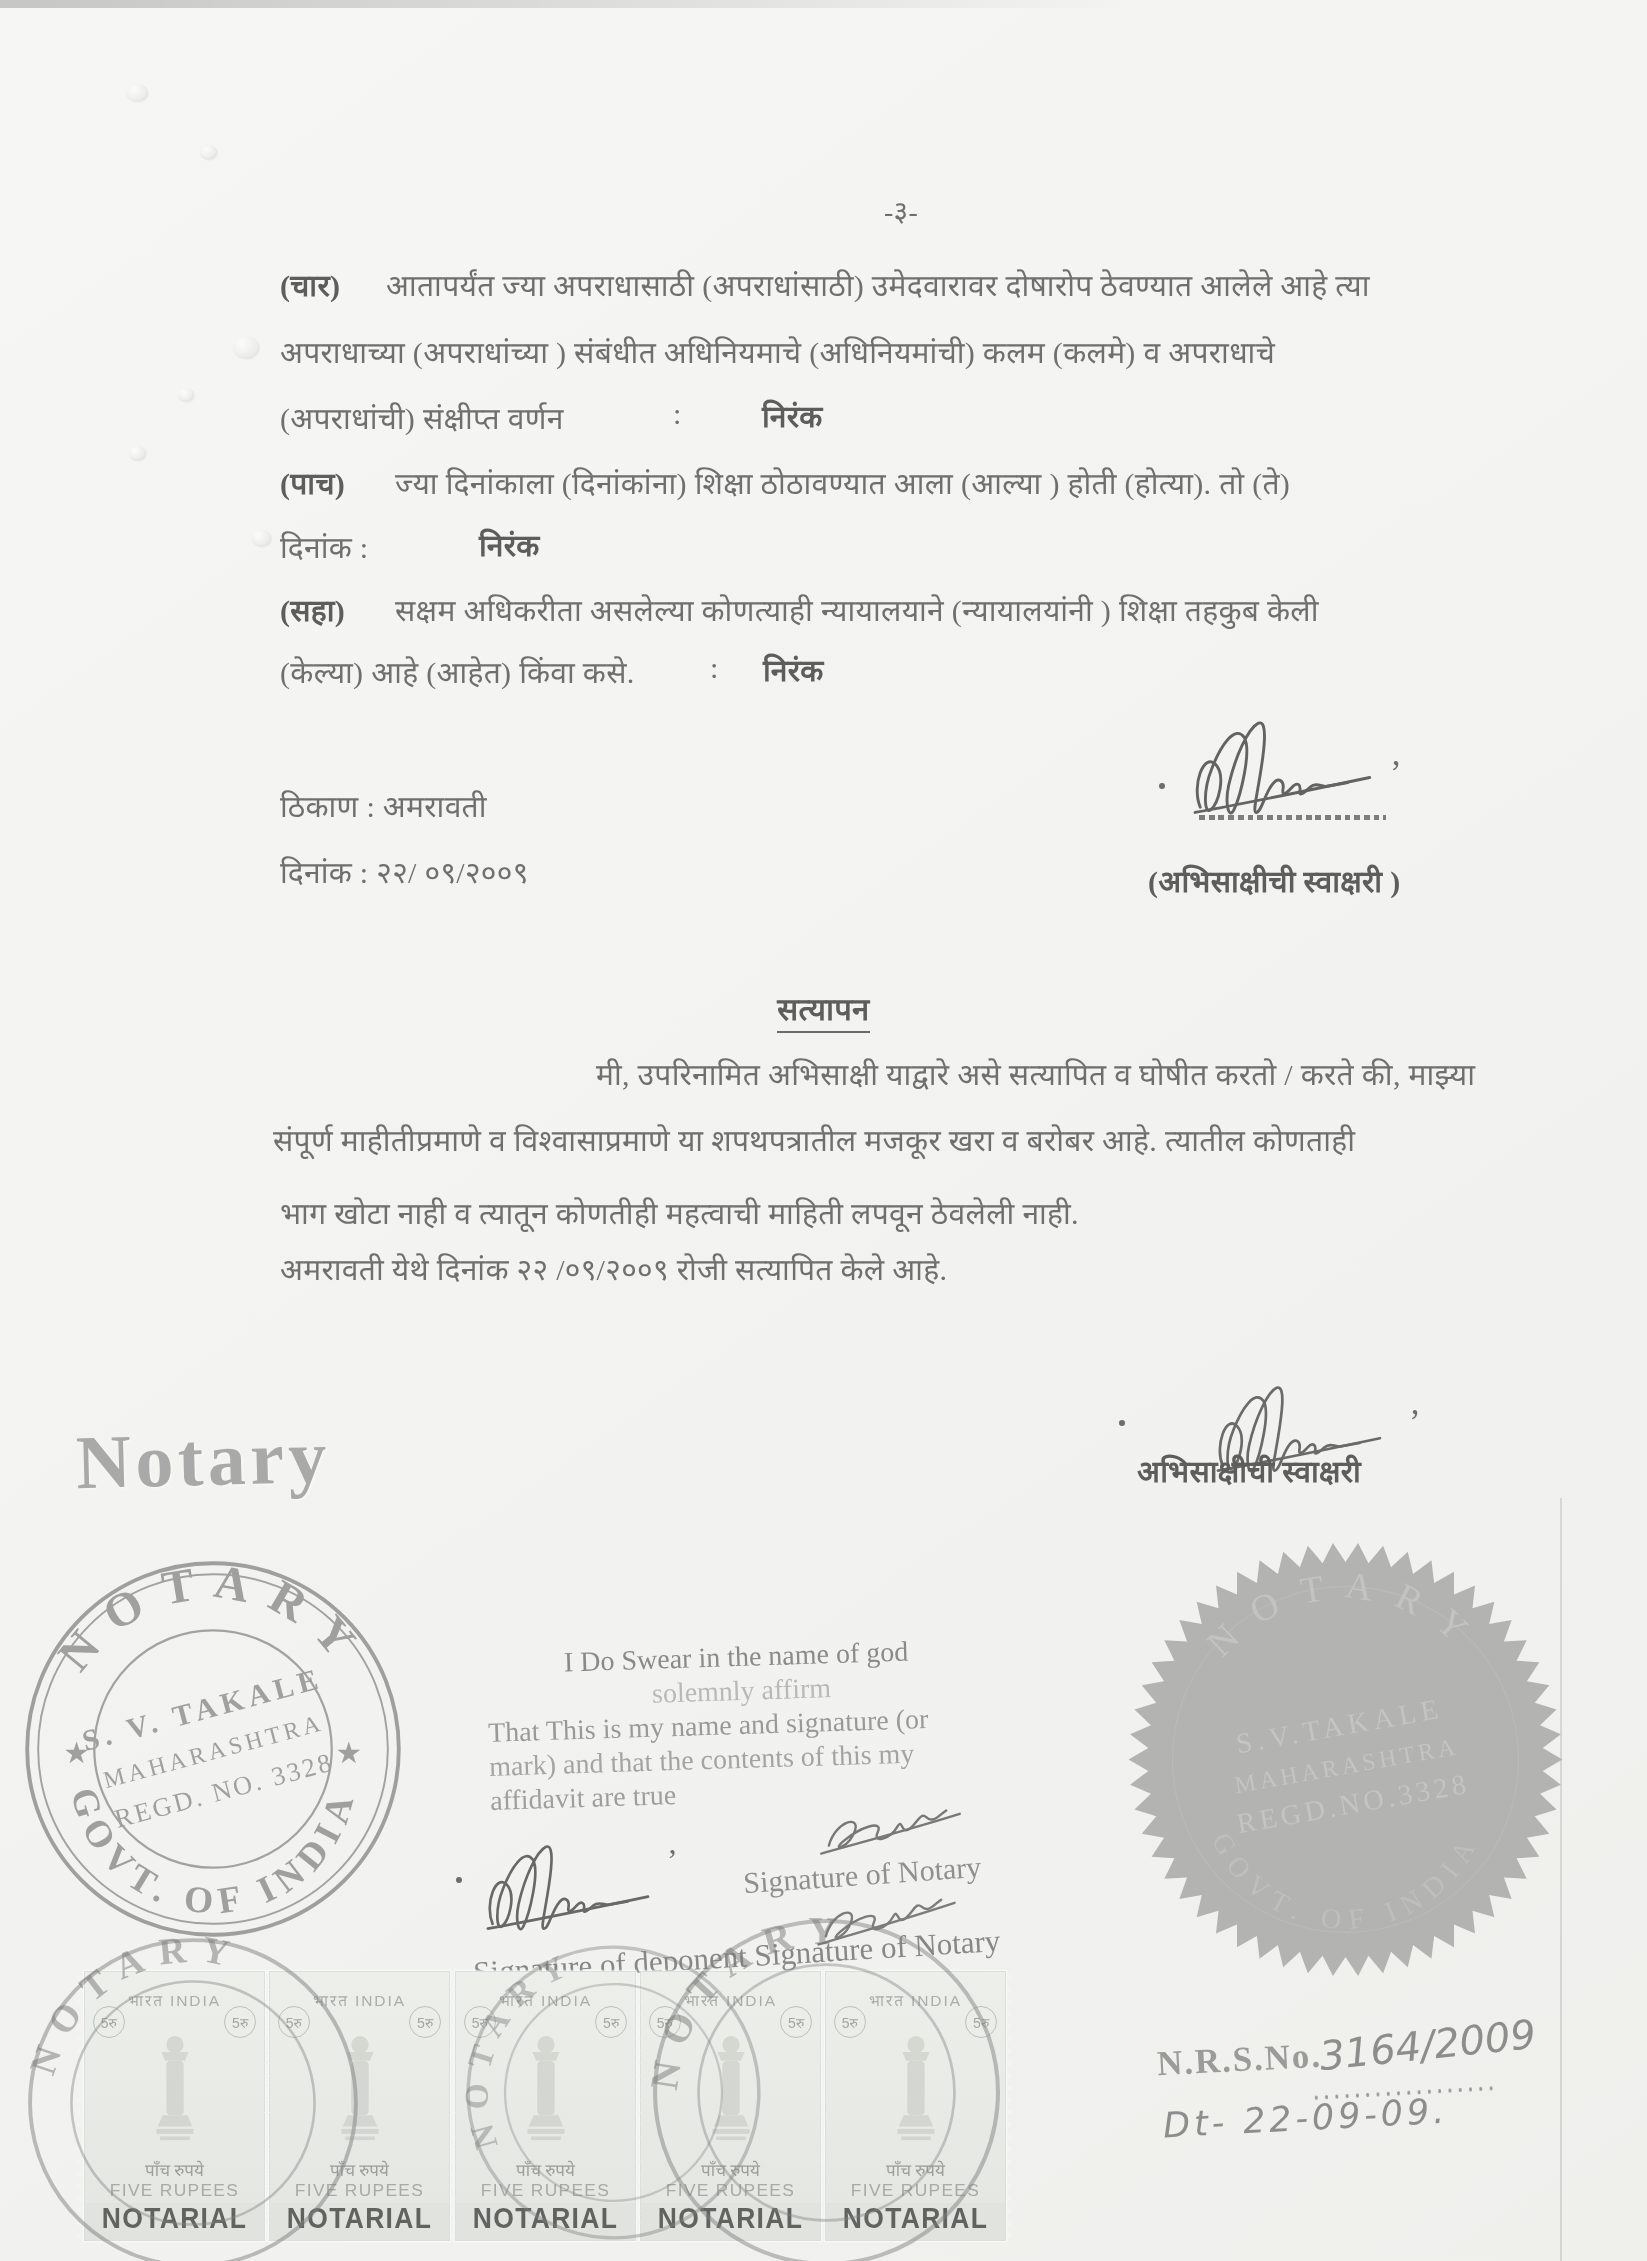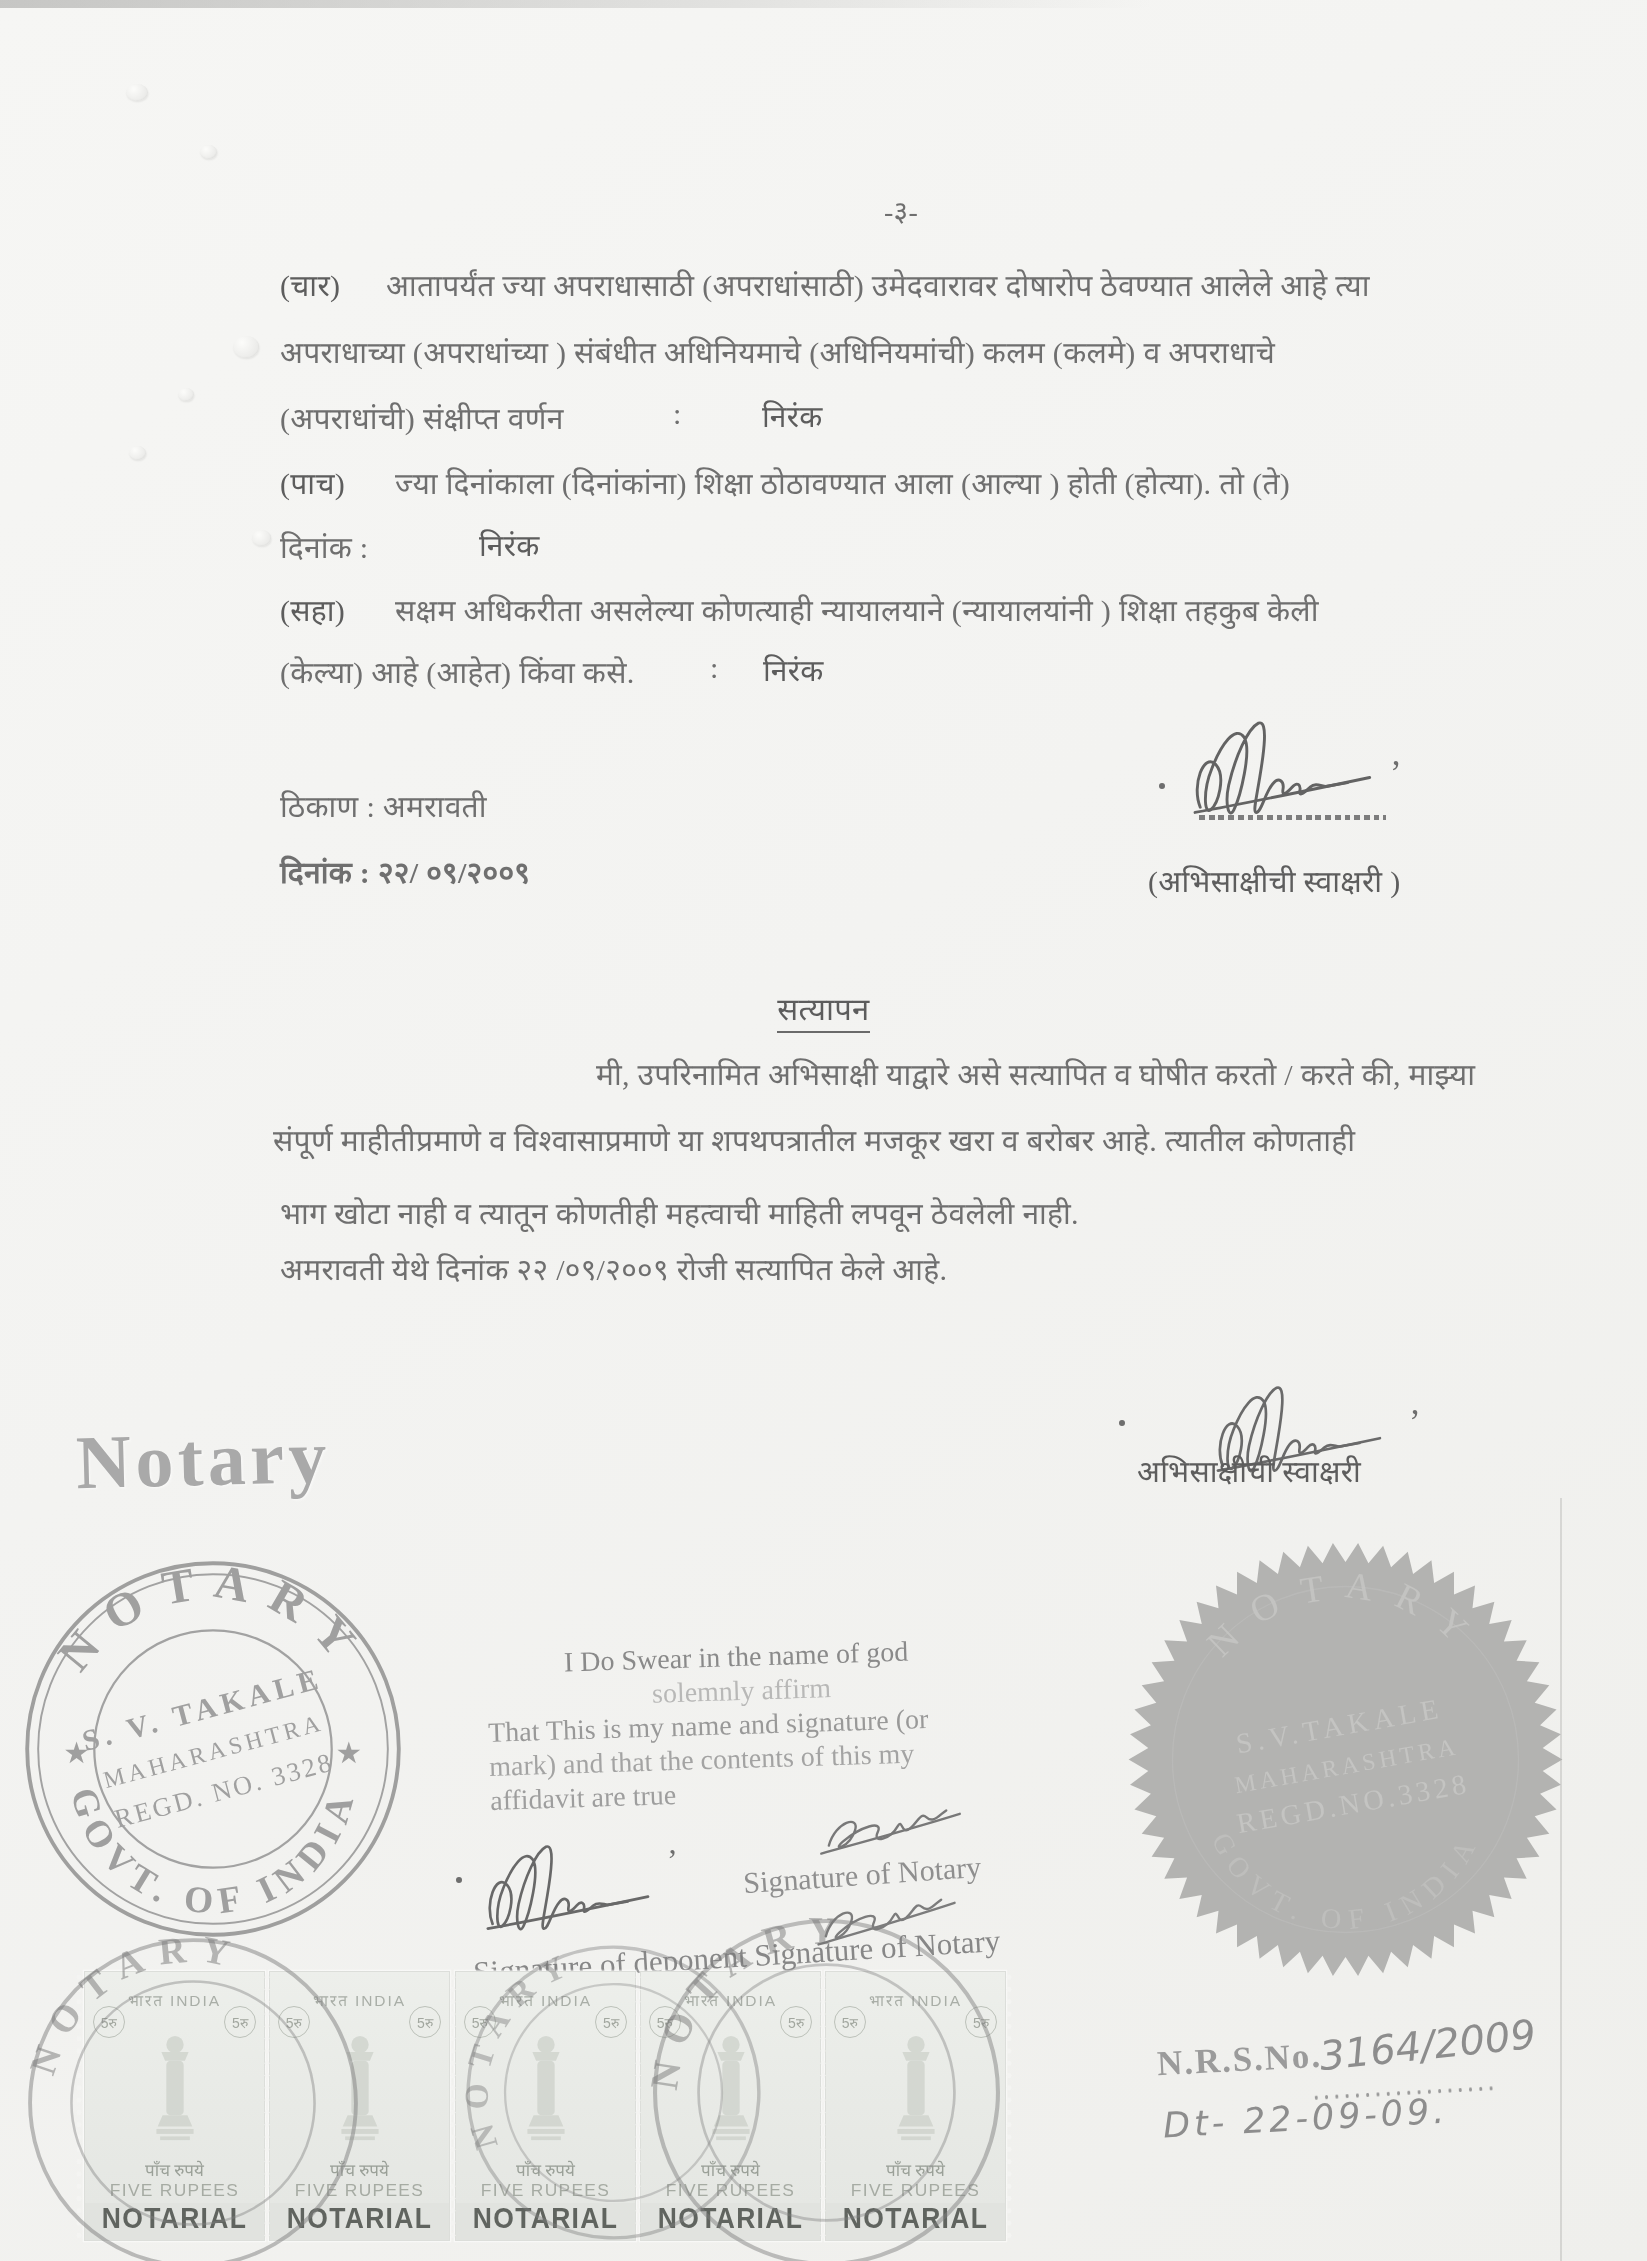--- a/index.html
+++ b/index.html
@@ -1,21 +1,21 @@
 <!DOCTYPE html>
 <html style="font-size:10.3px"><head>
 <meta charset="utf-8">
 <style>
   html,body{margin:0;padding:0;background:#e8e8e6;}
   .page{position:relative;width:1647px;height:2261px;margin:0 auto;overflow:hidden;
     background:linear-gradient(145deg,#f6f6f4 0%,#f3f3f1 45%,#efefec 100%);
     font-family:"Liberation Serif", serif;}
   .abs{position:absolute;}
   .mr{font-family:"Liberation Serif", serif;font-size:30px;color:#6f6f6f;white-space:nowrap;letter-spacing:0.3px;}
-  .mrb{font-weight:normal;color:#5d5d5d;}
+  .mrb{font-weight:bold;color:#5d5d5d;}
   .stamp-en{font-family:"Liberation Serif", serif;color:#8f8f8f;white-space:nowrap;}
   .hand{font-family:"DejaVu Sans", sans-serif;font-style:italic;color:#8d8d8d;white-space:nowrap;}
   .edge-top{left:0;top:0;width:100%;height:7.8px;background:linear-gradient(90deg,rgba(140,140,138,.45),rgba(170,170,168,.25) 45%,rgba(200,200,198,0) 70%);}
   .edge-right{left:1560px;top:1498px;width:1.9px;height:763px;background:rgba(165,165,162,.35);}
   .dimple{border-radius:50%;background:radial-gradient(circle at 35% 30%,#fcfcfa,#ebebe9 70%);box-shadow:0.6px 1.3px 1.9px rgba(0,0,0,.07), inset -0.6px -0.6px 1.3px rgba(0,0,0,.05);}
   .dashline{height:4.5px;background:repeating-linear-gradient(90deg,#7d7d7d 0 5.8px,transparent 5.8px 9.7px);}
   .sig-dot{width:5.8px;height:5.8px;border-radius:50%;background:#6e6e6e;}
   .watermark{font-family:"Liberation Serif", serif;font-weight:bold;font-size:76px;color:#9d9d9d;
     letter-spacing:4.5px;transform:rotate(-1.5deg);opacity:.85;text-shadow:1.3px 1.3px 1.9px rgba(255,255,255,.6);}
   .oath{font-family:"Liberation Serif", serif;font-size:28px;color:#8a8a8a;transform:rotate(-1.8deg);line-height:34px;white-space:nowrap;}
@@ -74,21 +74,21 @@
     <g fill="none" stroke="#636363" stroke-width="4.5" stroke-linecap="round">
       <path d="M22 138 C 8 104, 28 52, 46 72 C 62 90, 50 132, 38 142 C 28 150, 26 112, 40 78 C 54 42, 76 10, 90 30 C 102 50, 84 122, 74 142 C 66 158, 60 132, 66 104 C 76 60, 96 16, 112 8 C 128 2, 120 56, 114 92 C 108 128, 104 144, 108 146 C 116 148, 122 116, 134 102 C 144 90, 152 98, 150 110 C 148 122, 156 116, 164 107 C 172 98, 178 103, 176 113 C 174 123, 184 114, 192 107 C 200 100, 208 105, 216 106 L 250 100"></path>
       <path d="M14 146 C 70 136, 170 116, 284 92"></path>
     </g>
   </svg>
   <div class="abs stamp-en" style="left:1390px;top:754px;font-size:35px;color:#6e6e6e;">’</div>
   <div class="abs dashline" style="left:1199px;top:815px;width:187px;"></div>
   <div class="abs mr mrb" style="left:1148px;top:860px;">(अभिसाक्षीची स्वाक्षरी )</div>
 
   <div class="abs mr" style="left:280px;top:785px;">ठिकाण : अमरावती</div>
-  <div class="abs mr" style="left:280px;top:851px;font-weight:bold;">दिनांक  :  २२/ ०९/२००९</div>
+  <div class="abs mr" style="left:280px;top:851px;">दिनांक  :  २२/ ०९/२००९</div>
 
   <div class="abs" style="left:0;top:987px;width:1647px;text-align:center;">
     <span class="mr mrb" style="font-size:31px;border-bottom:2.6px solid #6a6a6a;padding-bottom:3.9px;">सत्यापन</span>
   </div>
 
   <div class="abs mr" style="left:596px;top:1053px;">मी, उपरिनामित अभिसाक्षी याद्वारे असे सत्यापित व घोषीत करतो / करते  की, माझ्या</div>
   <div class="abs mr" style="left:273px;top:1119px;">संपूर्ण माहीतीप्रमाणे व विश्वासाप्रमाणे  या शपथपत्रातील मजकूर खरा व बरोबर आहे. त्यातील कोणताही</div>
   <div class="abs mr" style="left:280px;top:1192px;">भाग खोटा नाही व त्यातून कोणतीही महत्वाची माहिती लपवून  ठेवलेली नाही.</div>
   <div class="abs mr" style="left:280px;top:1248px;">अमरावती येथे दिनांक  २२ /०९/२००९  रोजी सत्यापित केले आहे.</div>
 

